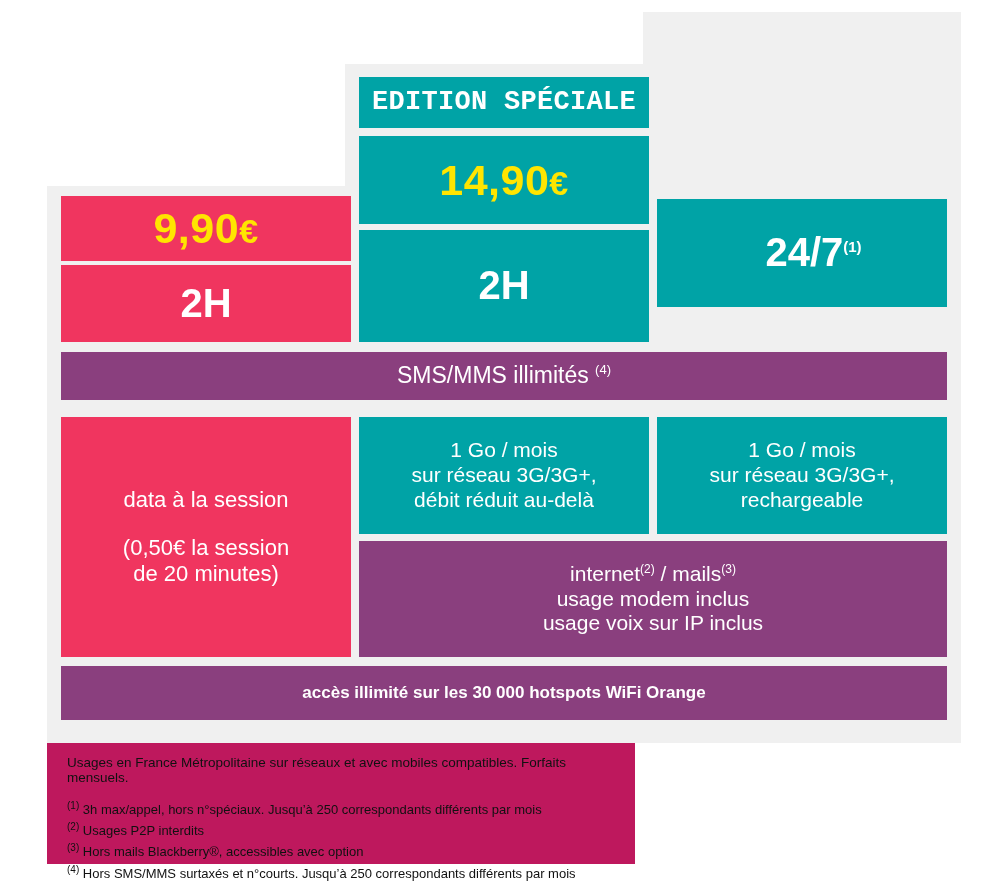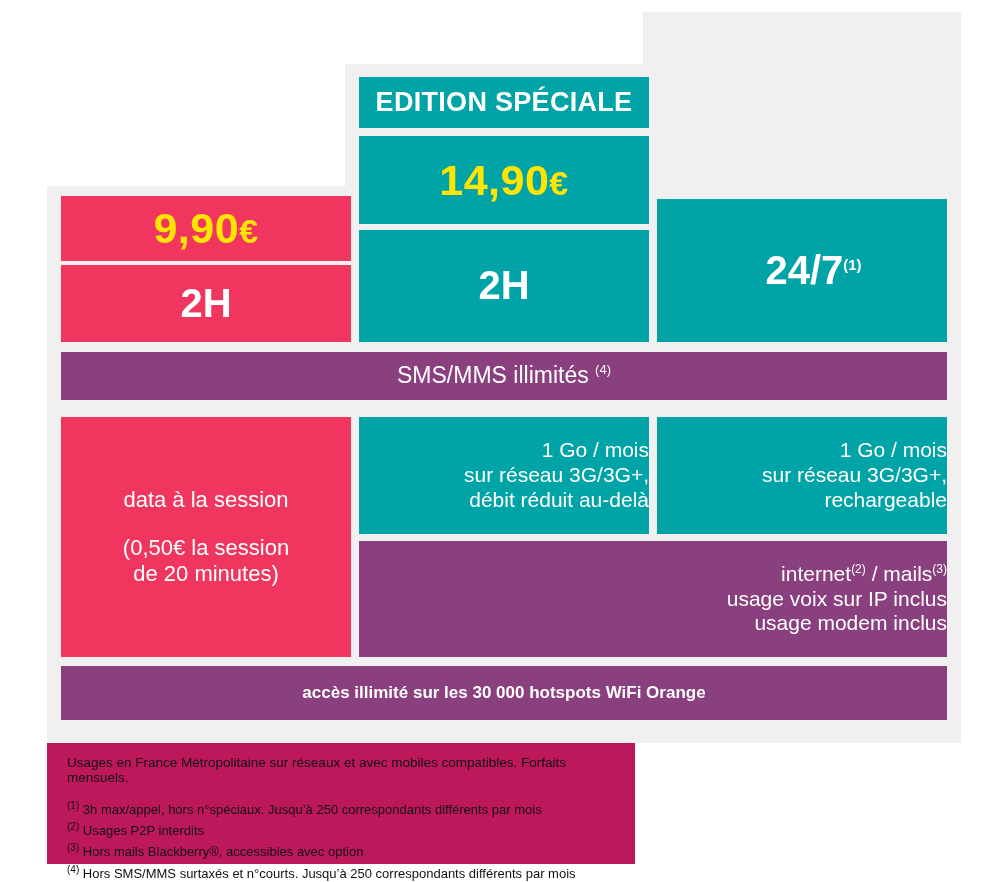--- a/index.html
+++ b/index.html
@@ -62,54 +62,54 @@
   .hours .sup {
     font-size: 15px;
     vertical-align: super;
     font-weight: bold;
   }
 
   .edition {
     font-size: 27px;
     font-weight: bold;
     letter-spacing: 0.3px;
+    font-family: Liberation Mono, monospace;
   }
 
   .band-text {
     font-size: 23px;
     font-weight: 400;
   }
   .band-text .sup {
     font-size: 13px;
     vertical-align: super;
   }
 
   .feat {
     font-size: 21px;
     font-weight: 400;
-    align-items: flex-end;
   }
   .feat .line { display: block; }
   .feat .sup { font-size: 12px; vertical-align: super; }
 
   .big-band {
     font-size: 17px;
     font-weight: bold;
   }
 
   
   #c1-price   { left: 61px;  top: 196px; width: 290px; height: 65px; }
   #c1-hours   { left: 61px;  top: 265px; width: 290px; height: 77px; }
 
   #c2-edition { left: 359px; top: 77px;  width: 290px; height: 51px; }
   #c2-price   { left: 359px; top: 136px; width: 290px; height: 88px; }
   #c2-hours   { left: 359px; top: 230px; width: 290px; height: 112px; }
 
   #c3-price   { left: 657px; top: 25px;  width: 290px; height: 168px; }
-  #c3-hours   { left: 657px; top: 199px; width: 290px; height: 143px; padding-left: 23px; }
+  #c3-hours   { left: 657px; top: 199px; width: 290px; height: 108px; padding-left: 23px; }
 
   #band-sms   { left: 61px;  top: 352px; width: 886px; height: 48px; }
 
   #c1-data    { left: 61px;  top: 417px; width: 290px; height: 240px; }
   #c2-data    { left: 359px; top: 417px; width: 290px; height: 117px; }
   #c3-data    { left: 657px; top: 417px; width: 290px; height: 117px; }
 
   #band-net   { left: 359px; top: 541px; width: 588px; height: 116px; }
   #band-wifi  { left: 61px;  top: 666px; width: 886px; height: 54px; }
 
@@ -199,22 +199,22 @@
     <span class="line">1 Go / mois</span>
     <span class="line">sur réseau 3G/3G+,</span>
     <span class="line">rechargeable</span>
   </div>
 
   <div class="cell purple feat" id="band-net">
     <span class="line">
       <span>internet</span><span class="sup">(2)</span>
       <span>/ mails</span><span class="sup">(3)</span>
     </span>
+    <span class="line">usage modem inclus</span>
     <span class="line">usage voix sur IP inclus</span>
-    <span class="line">usage modem inclus</span>
   </div>
 
   <div class="cell purple" id="band-wifi">
     <div class="big-band">accès illimité sur les 30 000 hotspots WiFi Orange</div>
   </div>
 
   <div id="footnotes">
     <div class="intro">Usages en France Métropolitaine sur réseaux et avec mobiles compatibles. Forfaits mensuels.</div>
     <div class="note"><span class="sup">(1)</span> <span>3h max/appel, hors n°spéciaux. Jusqu’à 250 correspondants différents par mois</span></div>
     <div class="note"><span class="sup">(2)</span> <span>Usages P2P interdits</span></div>

